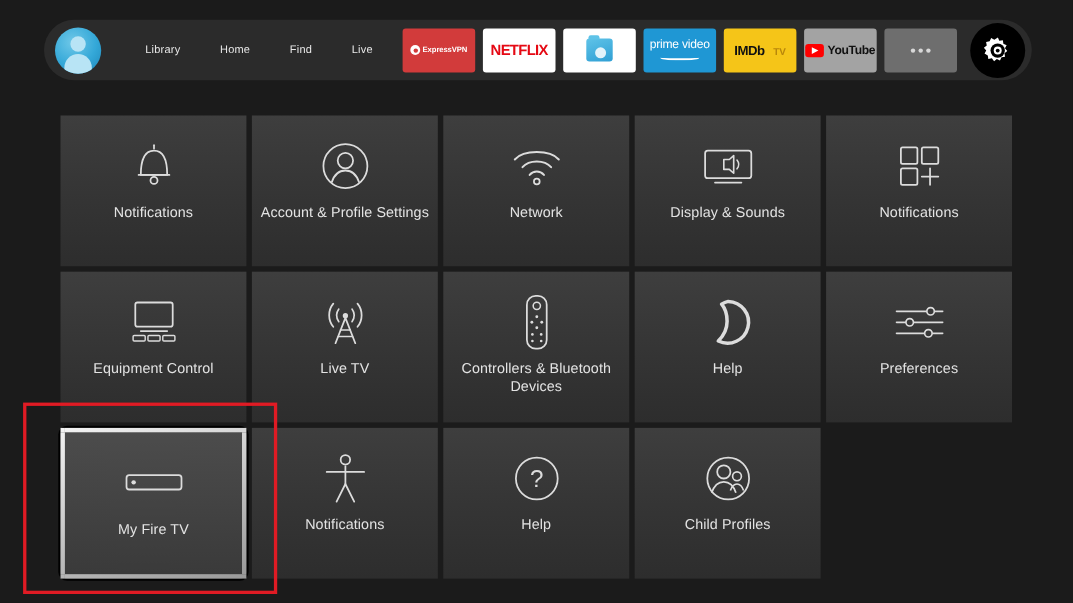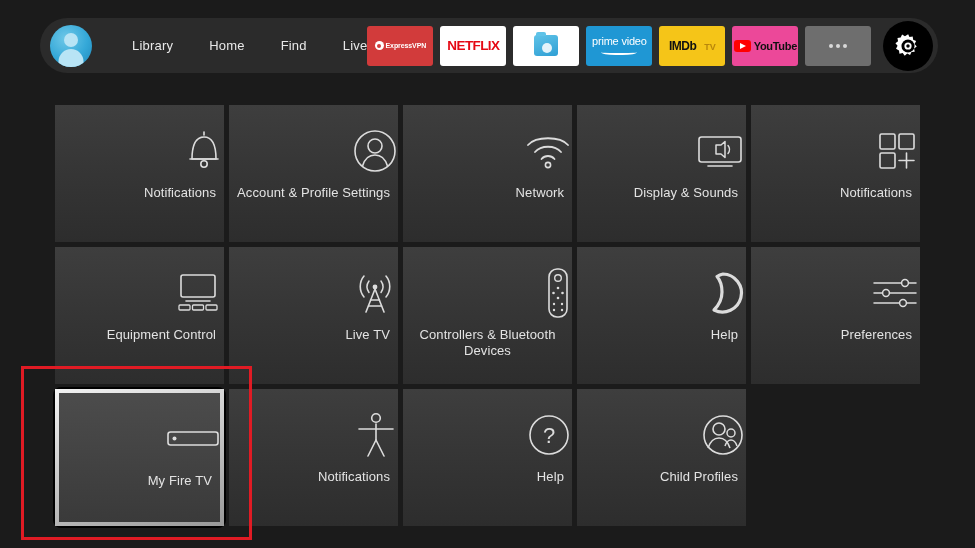--- a/index.html
+++ b/index.html
@@ -65,21 +65,21 @@
 
   .nav-links {
     display: flex;
     align-items: center;
     gap: 36px;
     margin-left: 40px;
     flex: 0 0 auto;
   }
   .nav-link {
     color: #e8e8e8;
-    font-size: 13px;
+    font-size: 10px;
     letter-spacing: 0.2px;
     white-space: nowrap;
   }
 
   .app-icons {
     display: flex;
     align-items: center;
     gap: 7px;
     margin-left: auto;
     flex: 0 0 auto;
@@ -152,21 +152,21 @@
 
   .app-imdb { background: #f5c518; }
   .app-imdb .imdb-wrap { display: flex; align-items: baseline; gap: 8px; }
   .app-imdb .imdb-t {
     color: #111; font-size: 12px; font-weight: bold; letter-spacing: -0.5px;
   }
   .app-imdb .imdb-tv {
     color: #b8860b; font-size: 9px; font-weight: bold;
   }
 
-  .app-youtube { background: #ec4899; }
+  .app-youtube { background: #a3a3a3; }
   .app-youtube .yt-wrap { display: flex; align-items: center; gap: 3px; }
   .app-youtube .yt-play {
     width: 17px; height: 12px; border-radius: 3px; background: #ff0000;
     position: relative;
   }
   .app-youtube .yt-play::after {
     content: ""; position: absolute; left: 6px; top: 3px;
     border-left: 6px solid #fff;
     border-top: 3px solid transparent;
     border-bottom: 3px solid transparent;
@@ -200,21 +200,21 @@
     grid-template-columns: repeat(5, 169px);
     grid-auto-rows: 137px;
     column-gap: 5px;
     row-gap: 5px;
   }
 
   .tile {
     background: linear-gradient(180deg, #3e3e3e 0%, #363636 45%, #2d2d2d 100%);
     display: flex;
     flex-direction: column;
-    align-items: flex-end;
+    align-items: center;
     position: relative;
   }
 
   .tile-icon {
     height: 68px;
     display: flex;
     align-items: center;
     justify-content: center;
     margin-top: 12px;
   }

